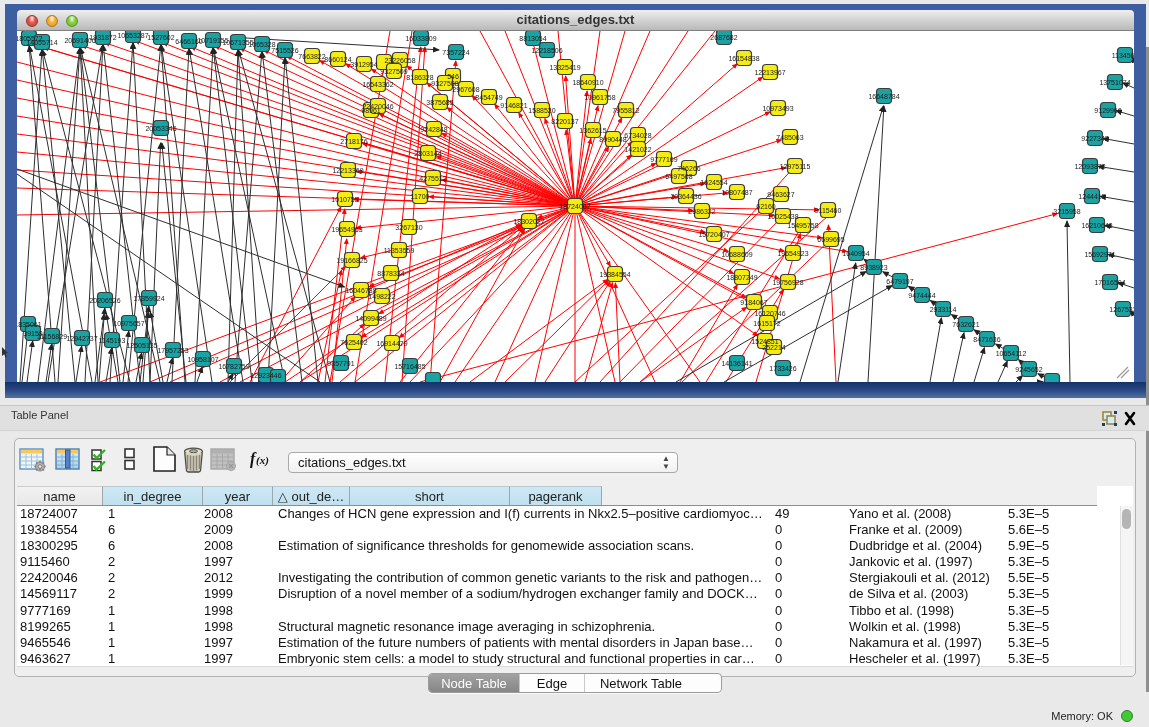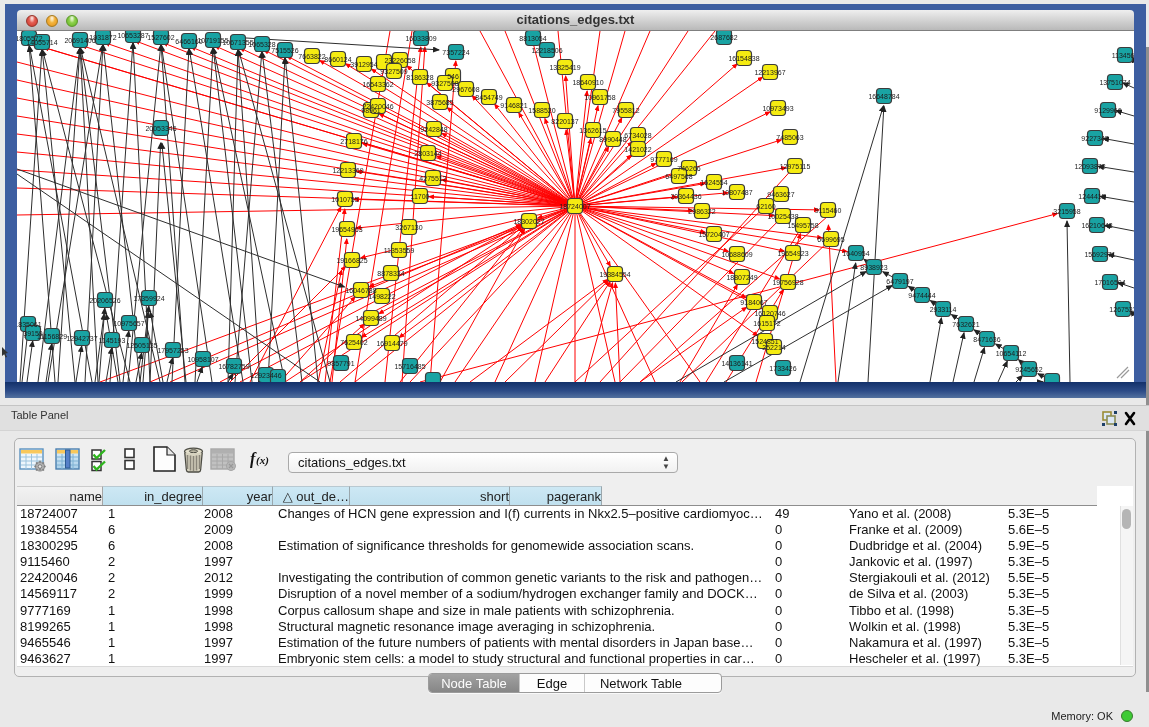--- a/index.html
+++ b/index.html
@@ -21,21 +21,21 @@
 #rstrip{left:1146px;top:47px;width:3px;height:645px;background:#8f8f8f}
 
 #tpstrip{left:0;top:405px;width:1149px;height:26px;background:#e0e0e0;border-top:1px solid #c4c4c4;border-bottom:1px solid #d4d4d4}
 #tptitle{left:11px;top:409px;font-size:11px;color:#333}
 
 #panel{left:14px;top:438px;width:1122px;height:239px;background:#efefef;border:1px solid #b2b2b2;border-radius:5px}
 #combo{left:288px;top:452px;width:390px;height:21px;background:linear-gradient(180deg,#fff,#f1f1f1);border:1px solid #a9a9a9;border-radius:4px;font-size:13px;color:#111;line-height:19px;padding-left:9px}
 #combo .ar{position:absolute;right:7px;top:2px;font-size:8px;color:#444;line-height:8px}
 
 #thead{left:17px;top:486px;height:20px;display:flex;font-size:13px;color:#222}
-.hc{border-right:1px solid #9aa7ad;border-top:1px solid #b9c9d1;height:29px;line-height:19px;text-align:right;background:linear-gradient(180deg,#cde8f4,#b9dcec)}
+.hc{border-right:1px solid #9aa7ad;border-top:1px solid #b9c9d1;height:29px;line-height:19px;text-align:center;background:linear-gradient(180deg,#cde8f4,#b9dcec)}
 .hc0{background:linear-gradient(180deg,#f2f2f2,#e2e2e2);border-right:1px solid #a5a5a5;border-top:1px solid #ccc}
 #tbody{left:17px;top:506px;width:1116px;height:161px;background:#fff;font-size:13px;color:#111;overflow:hidden;border-bottom:1px solid #d9d9d9}
 .row{position:absolute;height:16px;line-height:16px;white-space:nowrap}
 .hline{left:17px;top:505px;width:1080px;height:1px;background:#8d8d8d;z-index:3}
 #vsb{left:1120px;top:506px;width:13px;height:159px;background:#f5f5f5;border-left:1px solid #e0e0e0}
 #vthumb{left:1122px;top:509px;width:9px;height:20px;background:#b5b5b5;border-radius:5px}
 
 #tabs{left:428px;top:673px;width:294px;height:20px;border:1px solid #9b9b9b;border-radius:4px;overflow:hidden;display:flex;font-size:13px;background:#fdfdfd;box-shadow:0 1px 0 rgba(255,255,255,.7)}
 .seg{height:20px;line-height:19px;text-align:center}
 #seg1{width:90px;background:linear-gradient(180deg,#a2a2a2,#838383);color:#fdfdfd}
@@ -683,21 +683,20 @@
       <span style="position:absolute;left:187px">1999</span>
       <span style="position:absolute;left:261px">Disruption of a novel member of a sodium/hydrogen exchanger family and DOCK…</span>
       <span style="position:absolute;left:758px">0</span>
       <span style="position:absolute;left:832px">de Silva et al. (2003)</span>
       <span style="position:absolute;left:991px">5.3E–5</span>
     </div>
 <div class="row" style="top:97px;left:0;width:1116px">
       <span style="position:absolute;left:3px">9777169</span>
       <span style="position:absolute;left:91px">1</span>
       <span style="position:absolute;left:187px">1998</span>
-      <span style="position:absolute;left:261px">Corpus callosum shape and size in male patients with schizophrenia.</span>
       <span style="position:absolute;left:758px">0</span>
       <span style="position:absolute;left:832px">Tibbo et al. (1998)</span>
       <span style="position:absolute;left:991px">5.3E–5</span>
     </div>
 <div class="row" style="top:113px;left:0;width:1116px">
       <span style="position:absolute;left:3px">8199265</span>
       <span style="position:absolute;left:91px">1</span>
       <span style="position:absolute;left:187px">1998</span>
       <span style="position:absolute;left:261px">Structural magnetic resonance image averaging in schizophrenia.</span>
       <span style="position:absolute;left:758px">0</span>

